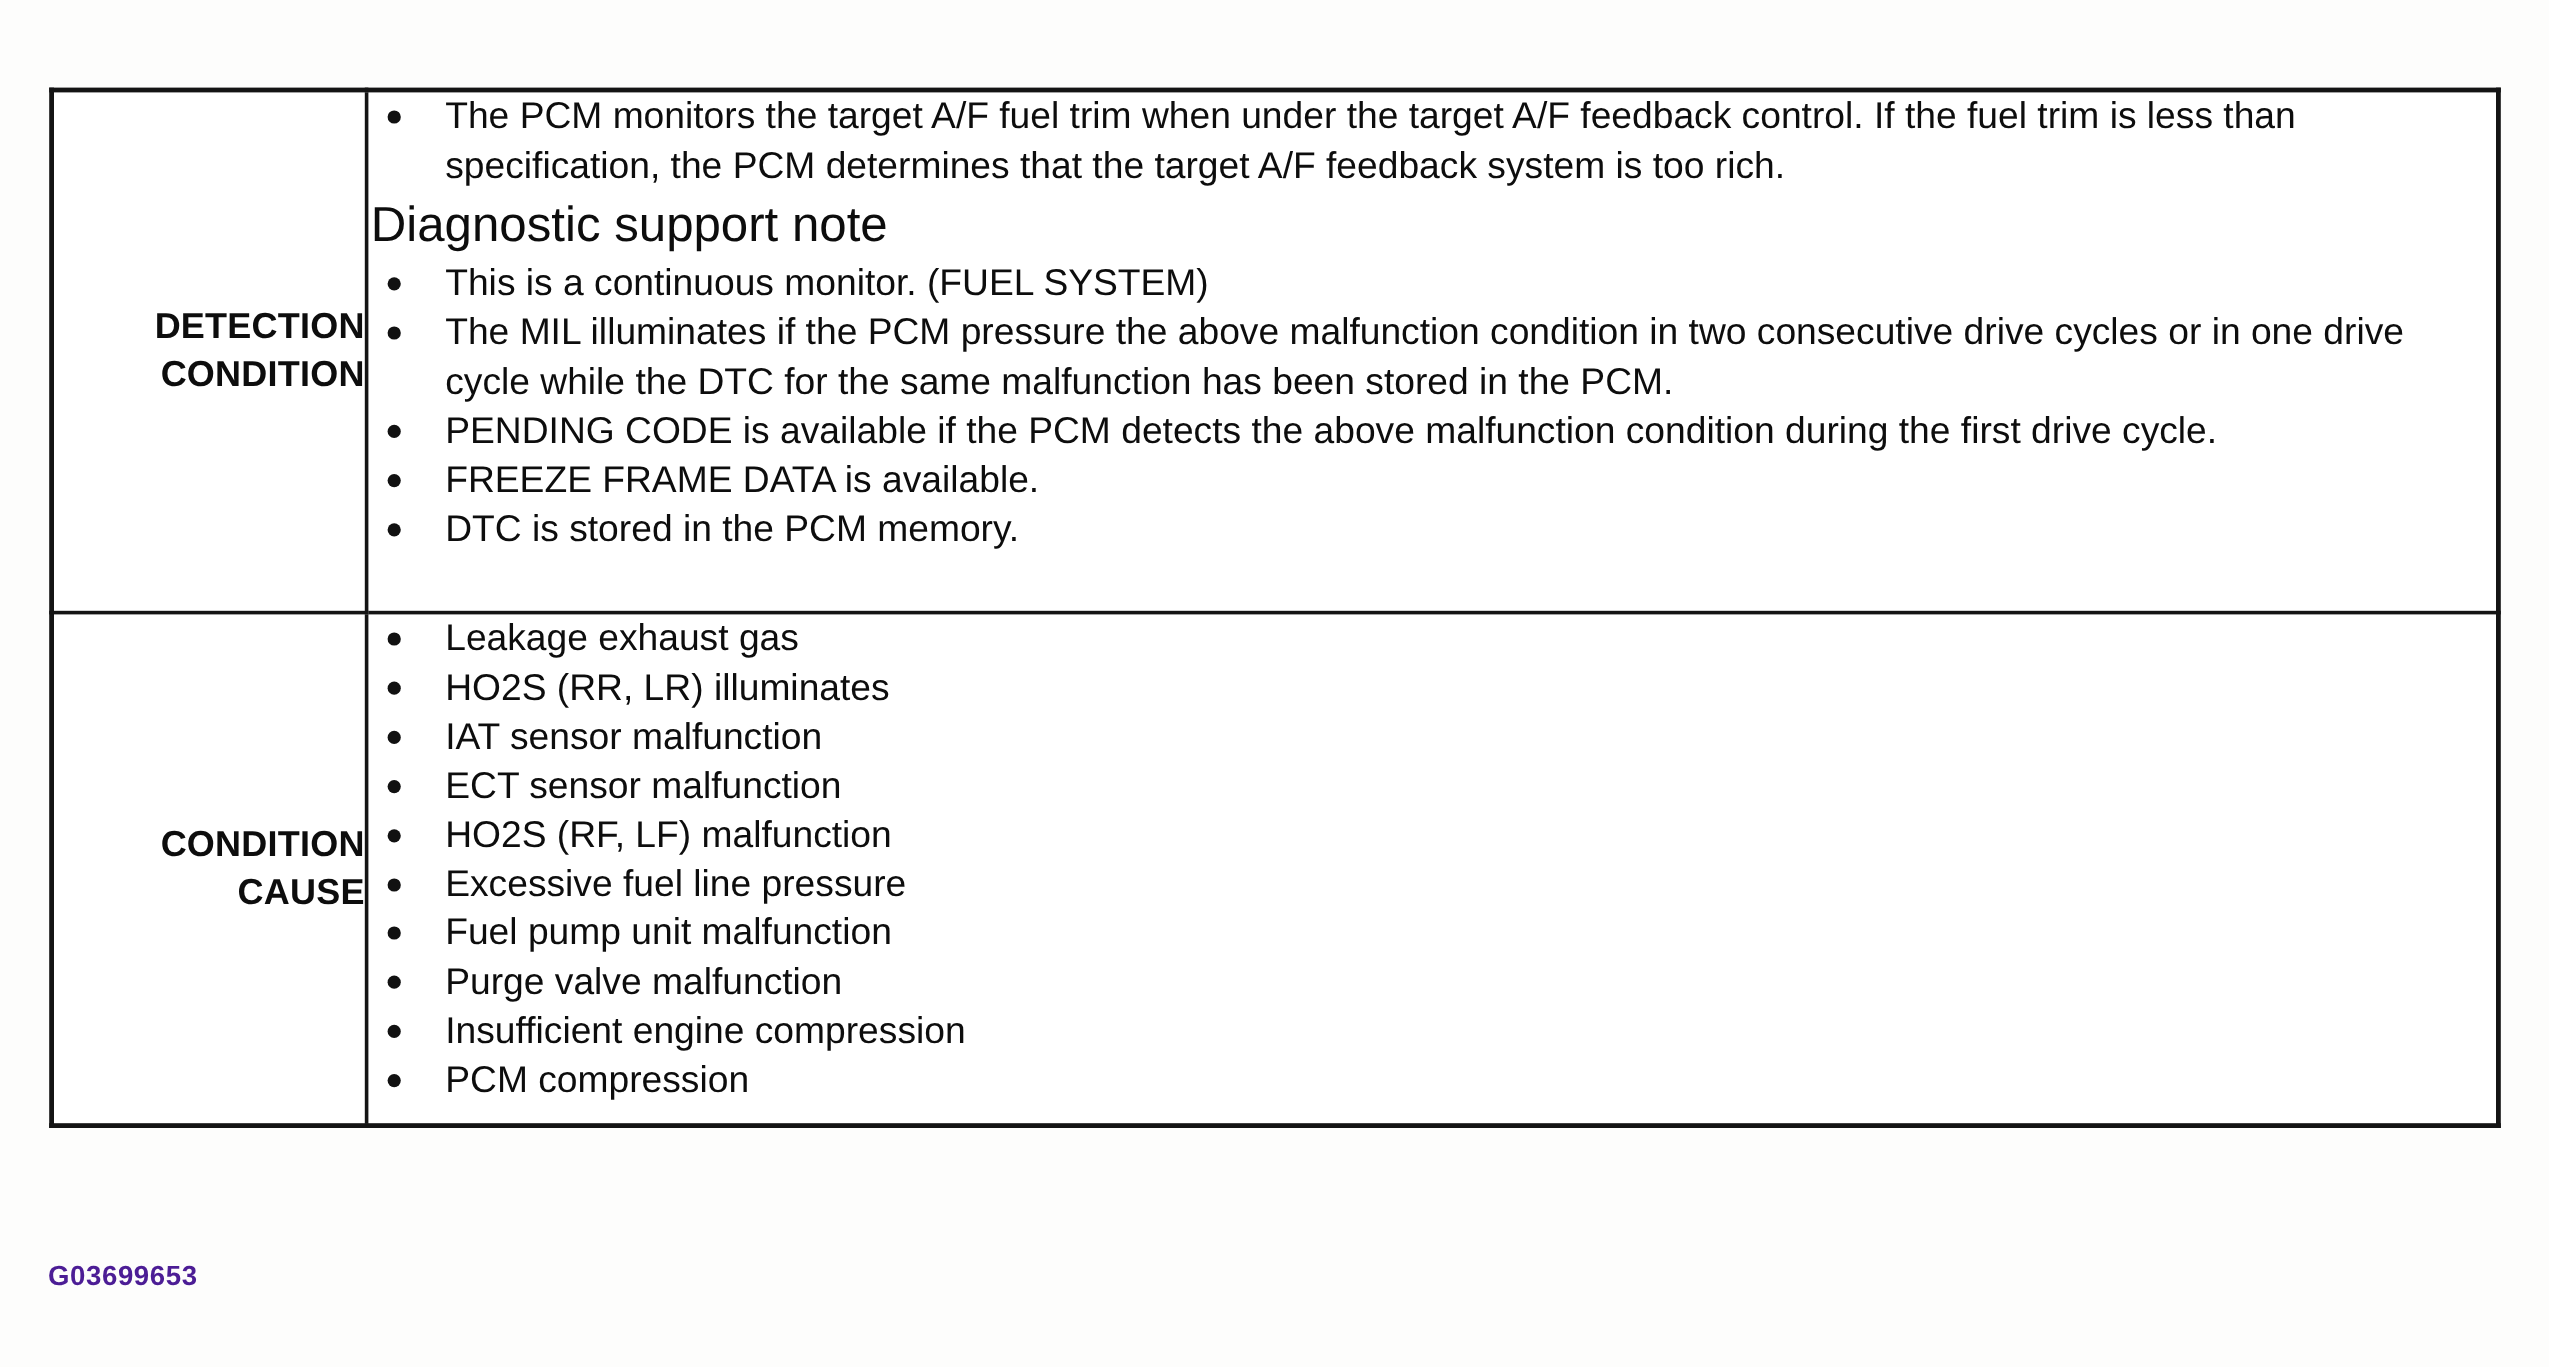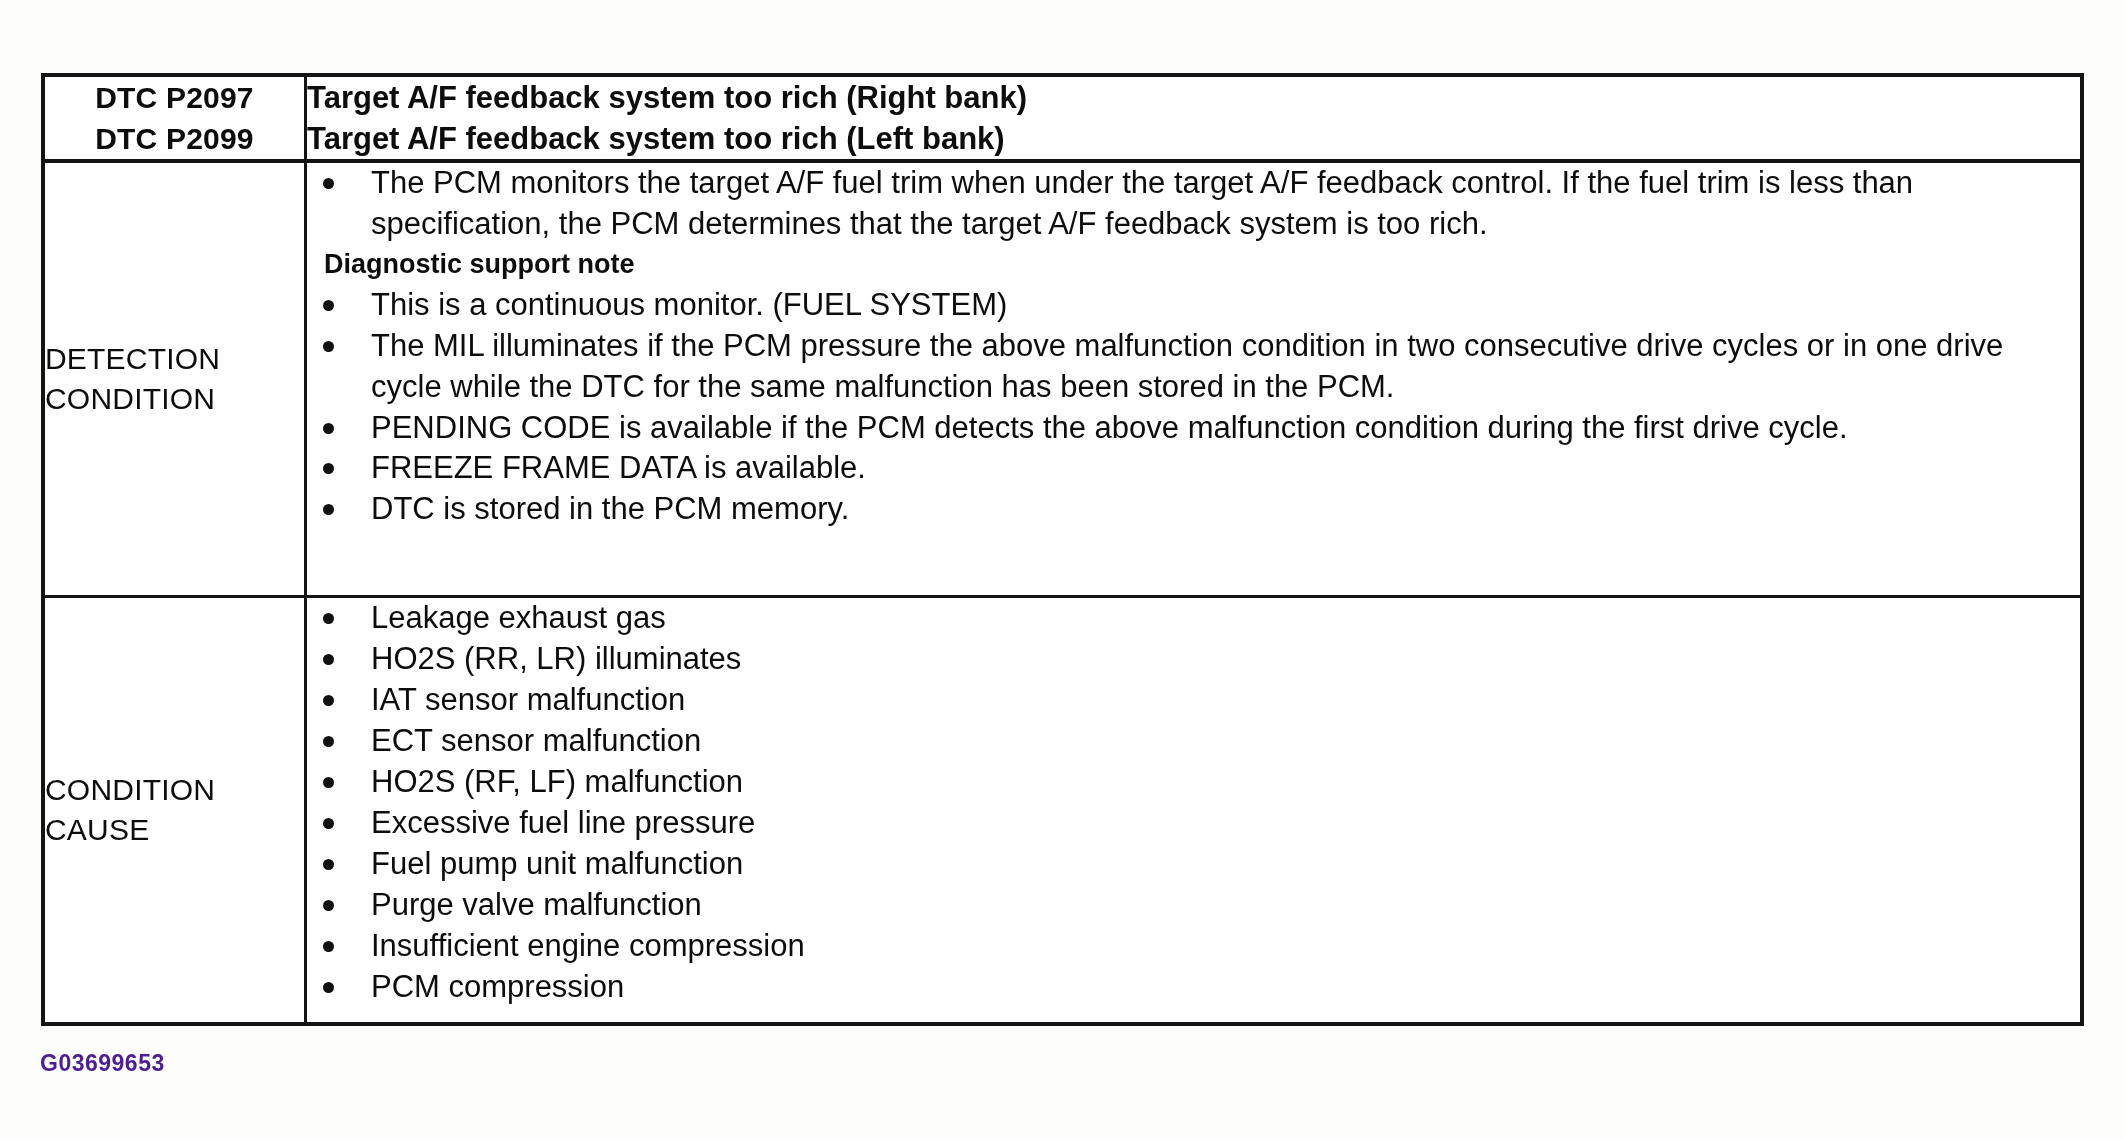--- a/index.html
+++ b/index.html
@@ -31,23 +31,23 @@
   }
   table.dtc td {
     border: 3px solid #141414;
     padding: 0;
   }
   tr.header-row td {
     border-bottom-width: 4px;
   }
   td.label-cell {
     width: 259px;
-    text-align: left;
+    text-align: right;
     vertical-align: middle;
-    font-weight: normal;
+    font-weight: bold;
     font-size: 30px;
     line-height: 1.35;
     letter-spacing: 0.2px;
     padding: 6px 4px;
   }
   td.codes-cell {
     font-weight: bold;
     font-size: 30px;
     line-height: 1.37;
     text-align: center;
@@ -77,52 +77,42 @@
   .bullet-item .dot {
     position: absolute;
     left: 16px;
     top: 15px;
     width: 11px;
     height: 11px;
     background: #111111;
     border-radius: 50%;
   }
   .subheading {
-    font-weight: bold;
-    font-size: 27px;
+    font-weight: normal;
+    font-size: 41px;
     line-height: 1.28;
-    padding: 2px 0 3px 17px;
+    padding: 2px 0 3px 2px;
   }
   .figure-id {
     position: absolute;
     left: 40px;
     top: 1050px;
     font-weight: bold;
     font-size: 23px;
     letter-spacing: 0.5px;
     color: #4c1d95;
   }
 </style>
 </head>
 <body>
 
 <div class="page">
 
   <table class="dtc">
     <tbody>
-      <tr class="header-row">
-        <td class="label-cell codes-cell">
-          <div>DTC P2097</div>
-          <div>DTC P2099</div>
-        </td>
-        <td class="desc-cell">
-          <div>Target A/F feedback system too rich (Right bank)</div>
-          <div>Target A/F feedback system too rich (Left bank)</div>
-        </td>
-      </tr>
       <tr>
         <td class="label-cell">DETECTION CONDITION</td>
         <td class="content-cell detection-cell">
             <div class="bullet-item"><span class="dot"></span><span>The PCM monitors the target A/F fuel trim when under the target A/F feedback control. If the fuel trim is less than specification, the PCM determines that the target A/F feedback system is too rich.</span></div>
             <div class="subheading">Diagnostic support note</div>
             <div class="bullet-item"><span class="dot"></span><span>This is a continuous monitor. (FUEL SYSTEM)</span></div>
             <div class="bullet-item"><span class="dot"></span><span>The MIL illuminates if the PCM pressure the above malfunction condition in two consecutive drive cycles or in one drive cycle while the DTC for the same malfunction has been stored in the PCM.</span></div>
             <div class="bullet-item"><span class="dot"></span><span>PENDING CODE is available if the PCM detects the above malfunction condition during the first drive cycle.</span></div>
             <div class="bullet-item"><span class="dot"></span><span>FREEZE FRAME DATA is available.</span></div>
             <div class="bullet-item"><span class="dot"></span><span>DTC is stored in the PCM memory.</span></div>

